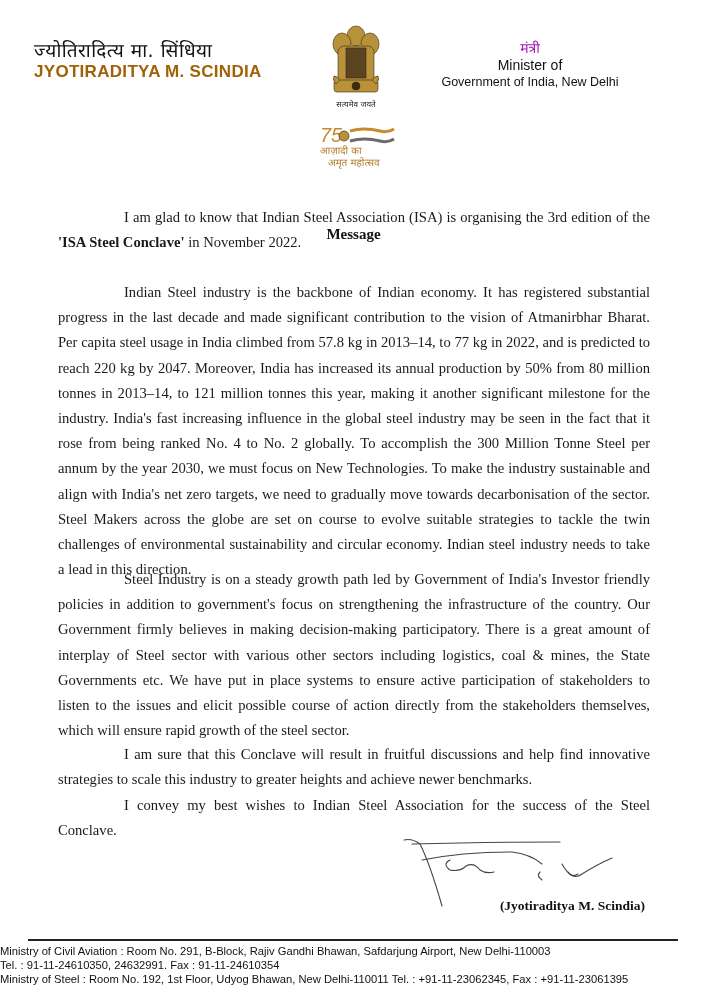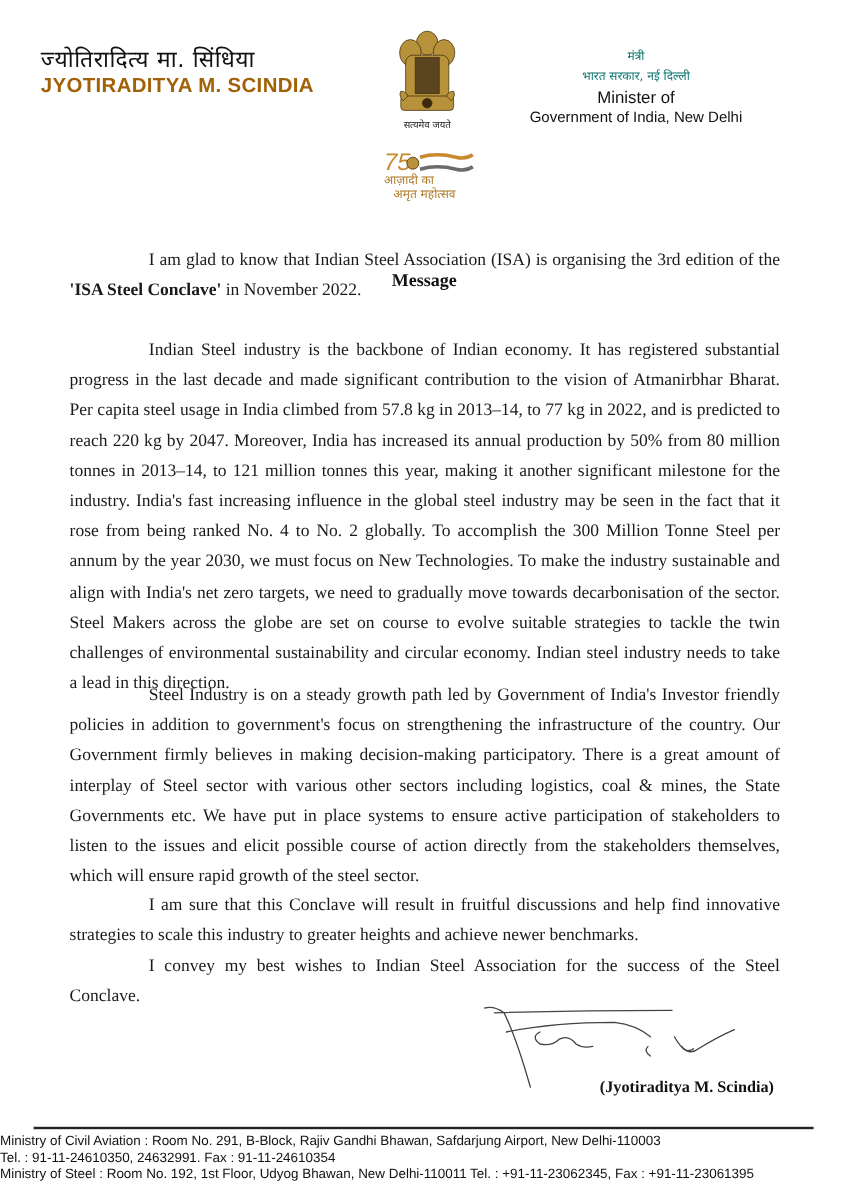--- a/index.html
+++ b/index.html
@@ -9,21 +9,21 @@
   .hdr-left .hi { font-family: "DejaVu Sans", sans-serif; font-size: 19px; letter-spacing: 0.5px; color: #111; line-height: 24px; }
   .hdr-left .en { font-family: "Liberation Sans", sans-serif; font-weight: bold; font-size: 17px; color: #a16207; line-height: 20px; letter-spacing: 0.3px; }
 
   .emblem { position: absolute; left: 322px; top: 14px; width: 68px; height: 96px; }
   .emblem-motto { position: absolute; left: 326px; top: 98px; width: 60px; text-align: center; font-family: "DejaVu Sans", sans-serif; font-size: 8px; color: #222; }
   .azadi { position: absolute; left: 318px; top: 122px; width: 90px; height: 54px; }
   .azadi-t1 { position: absolute; left: 320px; top: 145px; font-family: "DejaVu Sans", sans-serif; font-size: 10px; color: #b07a2a; line-height: 11px; }
   .azadi-t2 { position: absolute; left: 328px; top: 157px; font-family: "DejaVu Sans", sans-serif; font-size: 10px; color: #b07a2a; line-height: 11px; }
 
   .hdr-right { position: absolute; right: 62px; top: 40px; width: 230px; text-align: center; }
-  .hdr-right .hi { font-family: "DejaVu Sans", sans-serif; font-size: 10px; line-height: 16.5px; color: #0f766e; }
+  .hdr-right .hi { font-family: "DejaVu Sans", sans-serif; font-size: 14px; line-height: 16.5px; color: #a21caf; }
   .hdr-right .en1 { font-family: "Liberation Sans", sans-serif; font-size: 14px; line-height: 17px; color: #111; }
   .hdr-right .en2 { font-family: "Liberation Sans", sans-serif; font-size: 12.5px; line-height: 16px; color: #111; }
 
   .title { position: absolute; left: 0; width: 707px; top: 182px; text-align: center; font-family: "Liberation Serif", serif; font-weight: bold; font-size: 15px; color: #111; margin-top: 44px; }
 
   .body-text { position: absolute; left: 57px; width: 594px; font-family: "Liberation Serif", serif; font-size: 14.6px; line-height: 25.2px; color: #1a1a1a; text-align: justify; }
   .body-text p { margin: 1px; text-indent: 66px; }
   .p1 { top: 204px; }
   .p2 { top: 279px; }
   .p3 { top: 566px; }
@@ -65,21 +65,20 @@
   <circle cx="26" cy="14" r="5" fill="#b8923a" stroke="#5a4520" stroke-width="0.8"></circle>
   <path d="M32 9 q14 -4 30 0 q8 2 14 -2" stroke="#c9892e" stroke-width="3" fill="none"></path>
   <path d="M32 14 q14 -4 30 0 q8 2 14 -2" stroke="#ffffff" stroke-width="2" fill="none"></path>
   <path d="M32 19 q14 -4 30 0 q8 2 14 -2" stroke="#6b6b6b" stroke-width="3" fill="none"></path>
 </svg>
 <div class="azadi-t1">आज़ादी का</div>
 <div class="azadi-t2">अमृत महोत्सव</div>
 
 <div class="hdr-right">
   <div class="hi">मंत्री</div>
-  <div class="hi">भारत सरकार, नई दिल्ली</div>
   <div class="en1">Minister of</div>
   <div class="en2">Government of India, New Delhi</div>
 </div>
 
 <div class="title">Message</div>
 
 <div class="body-text p1">
   <p><span>I am glad to know that Indian Steel Association (ISA) is organising the 3rd edition of the </span><span class="bold">'ISA Steel Conclave'</span><span> in November 2022.</span></p>
 </div>
 <div class="body-text p2">

